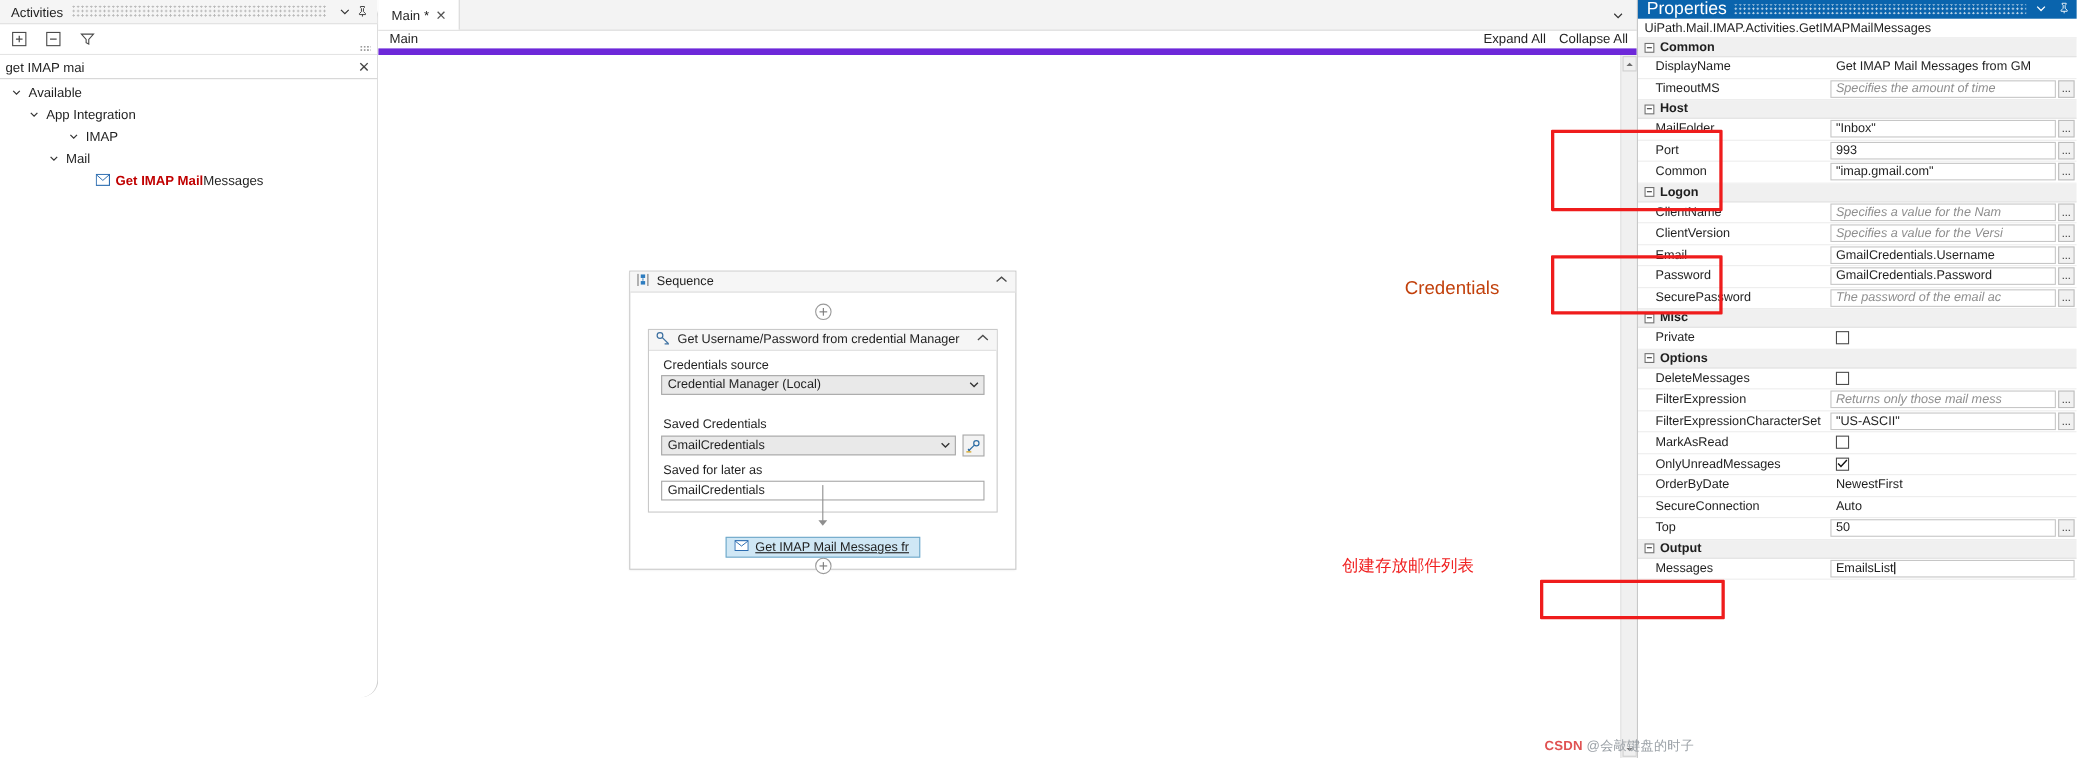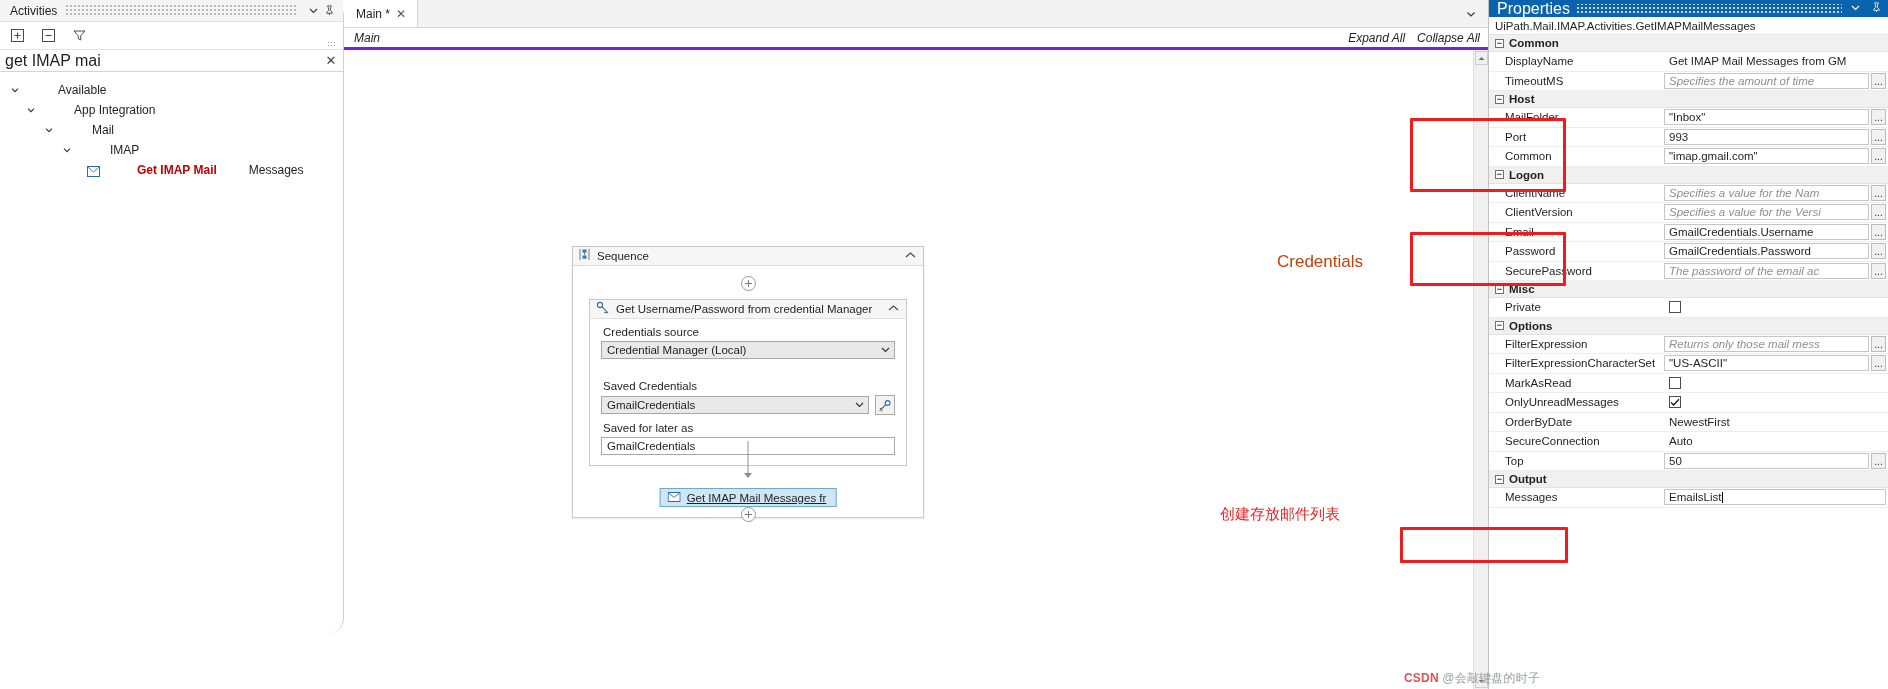--- a/index.html
+++ b/index.html
@@ -58,31 +58,31 @@
     cursor: pointer;
   }
   .searchbar {
     height: 22px; display: flex; align-items: center;
     border-bottom: 1px solid #d4d4d4;
     padding: 0 4px 0 5px;
   }
   .searchbar input {
     flex: 1; border: none; outline: none;
     font-family: "Liberation Sans", sans-serif;
-    font-size: 16px; color: #1f1f1f; background: transparent;
+    font-size: 12px; color: #1f1f1f; background: transparent;
   }
   .clear-x {
     width: 16px; height: 16px; color: #444; cursor: pointer;
     display: flex; align-items: center; justify-content: center;
     font-size: 13px; line-height: 1;
   }
   .tree { padding-top: 5px; overflow: hidden; flex: 1; }
   .tnode {
-    display: flex; align-items: flex-end; height: 20px;
-    font-size: 12px; cursor: pointer; white-space: nowrap; gap: 32px;
+    display: flex; align-items: flex-start; height: 20px;
+    font-size: 12px; cursor: pointer; white-space: nowrap;
   }
   .chev {
     width: 14px; height: 14px; display: inline-flex;
     align-items: center; justify-content: center;
     color: #3a3a3a; flex: 0 0 14px;
   }
   .tnode .lbl { padding-left: 4px; }
   .leaf-icon {
     width: 14px; height: 12px; margin-right: 5px;
     display: inline-flex; align-items: center; justify-content: center;
@@ -100,24 +100,23 @@
     background: #f3f3f3; border-bottom: 1px solid #d6d6d6;
   }
   .tab {
     min-width: 74px; display: flex; align-items: center; gap: 6px;
     padding: 0 6px 0 12px; background: #ffffff;
     border-right: 1px solid #d6d6d6; font-size: 12px; cursor: pointer;
   }
   .tab .x { color: #555; font-size: 12px; cursor: pointer; }
   .tabstrip-rest { flex: 1; display: flex; align-items: center; justify-content: flex-end; padding-right: 9px; }
   .breadcrumbbar {
-    height: 22px; display: flex; align-items: center;
-    padding: 0 8px 0 10px; border-bottom: 3px solid #6d28d9;
+    height: 22px; display: flex; align-items: flex-start;
+    padding: 0 8px 0 10px; border-bottom: 6px solid #6d28d9;
     background: #ffffff;
-    font-style: italic;
   }
   .crumb { font-size: 12px; color: #1f1f1f; }
   .bc-right { margin-left: auto; display: flex; gap: 12px; }
   .bc-right span { font-size: 12px; color: #1f1f1f; cursor: pointer; }
   .canvas {
     flex: 1; position: relative; background: #ffffff; overflow: hidden;
   }
   .vscroll {
     position: absolute; right: 0; top: 0; width: 15px; height: 100%;
     background: #f0f0f0; border-left: 1px solid #e0e0e0;
@@ -342,35 +341,35 @@
         <span class="lbl">Available</span>
       </div>
       <div class="tnode" style="padding-left:24px">
         <span class="chev">
           <svg width="10" height="10" viewBox="0 0 10 10">
               <path d="M2 3.6 L5 6.6 L8 3.6" stroke="#333" stroke-width="1.1" fill="none"></path>
             </svg>
         </span>
         <span class="lbl">App Integration</span>
       </div>
+      <div class="tnode" style="padding-left:60px">
+        <span class="chev">
+          <svg width="10" height="10" viewBox="0 0 10 10">
+              <path d="M2 3.6 L5 6.6 L8 3.6" stroke="#333" stroke-width="1.1" fill="none"></path>
+            </svg>
+        </span>
+        <span class="lbl">IMAP</span>
+      </div>
       <div class="tnode" style="padding-left:42px">
         <span class="chev">
           <svg width="10" height="10" viewBox="0 0 10 10">
               <path d="M2 3.6 L5 6.6 L8 3.6" stroke="#333" stroke-width="1.1" fill="none"></path>
             </svg>
         </span>
         <span class="lbl">Mail</span>
-      </div>
-      <div class="tnode" style="padding-left:60px">
-        <span class="chev">
-          <svg width="10" height="10" viewBox="0 0 10 10">
-              <path d="M2 3.6 L5 6.6 L8 3.6" stroke="#333" stroke-width="1.1" fill="none"></path>
-            </svg>
-        </span>
-        <span class="lbl">IMAP</span>
       </div>
       <div class="tnode" style="padding-left:86px">
         <span class="leaf-icon">
           <svg width="13" height="11" viewBox="0 0 13 11">
               <rect x="0.5" y="0.5" width="12" height="10" fill="#fff" stroke="#2b6cb0"></rect>
               <path d="M0.7 0.9 L6.5 6 L12.3 0.9" fill="none" stroke="#2b6cb0" stroke-width="0.9"></path>
             </svg>
         </span>
         <span class="hl">Get IMAP Mail</span>
         <span> Messages</span>
@@ -632,20 +631,26 @@
         <div class="pval">
           <span class="cbx"></span>
         </div>
       </div>
 
       <div class="grp">
         <span class="box">−</span>
         <span>Options</span>
       </div>
       <div class="prow">
+        <div class="pname">DeleteMessages</div>
+        <div class="pval">
+          <span class="cbx"></span>
+        </div>
+      </div>
+      <div class="prow">
         <div class="pname">FilterExpression</div>
         <div class="pval">
           <span class="pbox ph">Returns only those mail mess</span>
           <span class="pdots">...</span>
         </div>
       </div>
       <div class="prow">
         <div class="pname">FilterExpressionCharacterSet</div>
         <div class="pval">
           <span class="pbox">"US-ASCII"</span>

